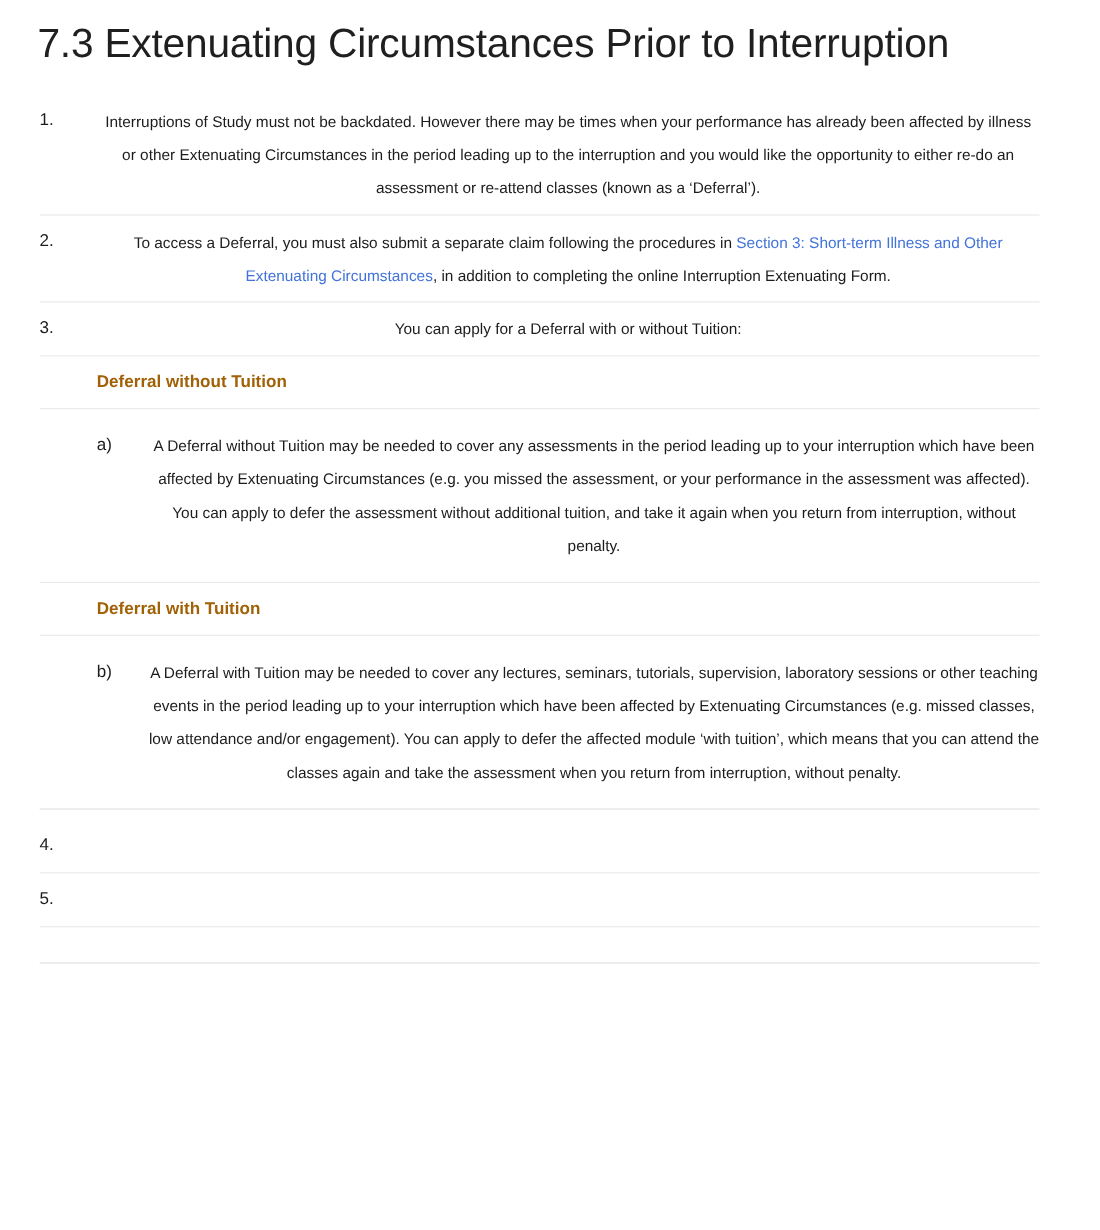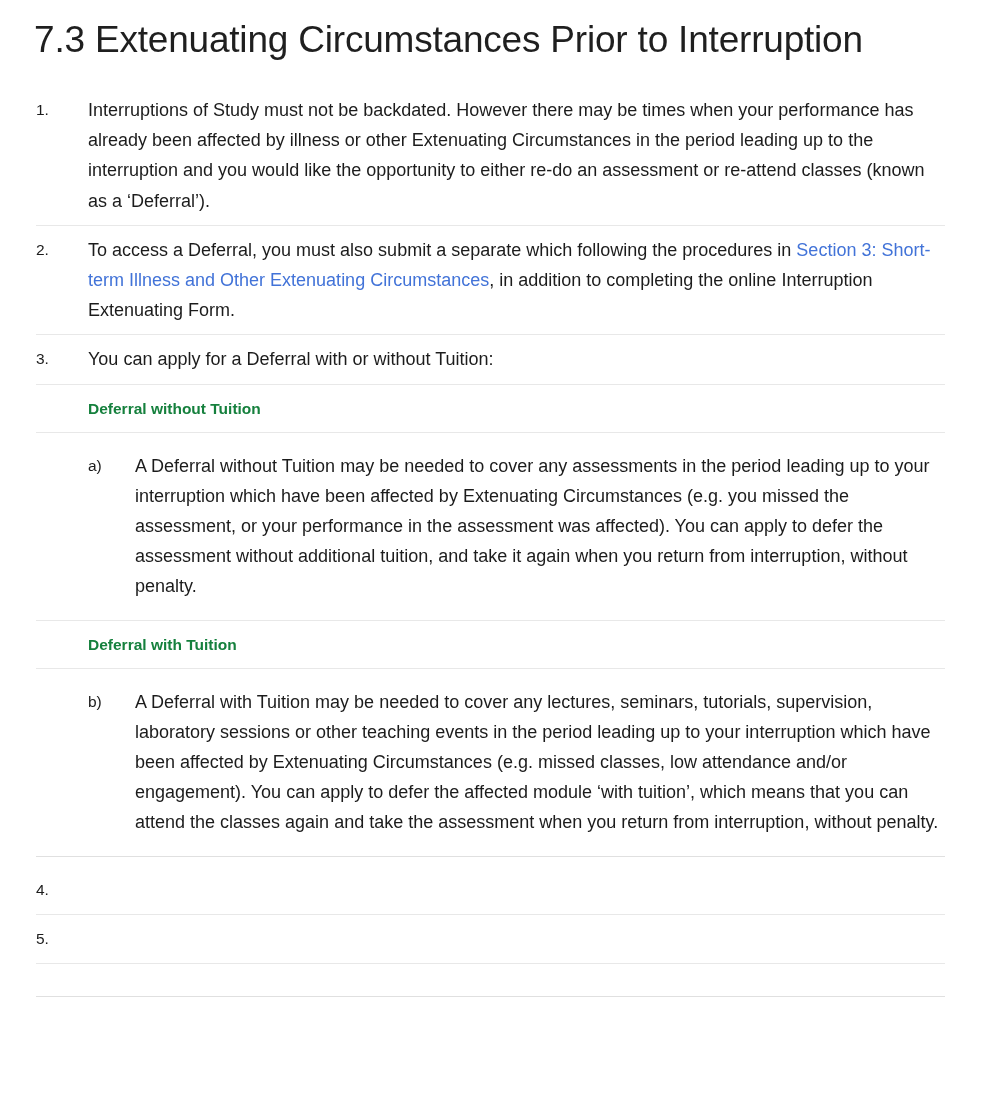--- a/index.html
+++ b/index.html
@@ -69,24 +69,24 @@
     font-size: 15.5px;
     line-height: 30px;
     color: #1c1c1c;
   }
   .marker.alpha {
     width: 47px;
   }
 
   .body-text {
     flex: 1 1 auto;
-    font-size: 18px;
+    font-size: 14px;
     line-height: 30.2px;
     color: #1c1c1c;
-    text-align: left;
+    text-align: center;
   }
 
   .body-text b, .strong-inline {
     font-weight: 400;
   }
 
   a.doclink, .doclink {
     color: #4273d8;
     text-decoration: none;
   }
@@ -104,21 +104,21 @@
   
   .row.subhead .row-inner {
     padding-left: 52px;
     padding-top: 10px;
     padding-bottom: 10px;
   }
   .subhead-text {
     font-size: 15.5px;
     line-height: 27px;
     font-weight: 700;
-    color: #15803d;
+    color: #a16207;
   }
 
   .row.spacer-row .row-inner {
     padding-top: 13px;
     padding-bottom: 13px;
     min-height: 6px;
   }
   .empty-cell {
     width: 100%;
     height: 4px;
@@ -137,21 +137,21 @@
       <div class="row-inner">
         <div class="marker">1.</div>
         <div class="body-text">Interruptions of Study must not be backdated. However there may be times when your performance has already been affected by illness or other Extenuating Circumstances in the period leading up to the interruption and you would like the opportunity to either re-do an assessment or re-attend classes (known as a ‘Deferral’).</div>
       </div>
     </div>
     <div class="divider"></div>
 
     <div class="row">
       <div class="row-inner">
         <div class="marker">2.</div>
-        <div class="body-text"><span>To access a Deferral, you must also submit a separate which following the procedures in </span><a class="doclink" href="#">Section 3: Short-term Illness and Other Extenuating Circumstances</a><span>, in addition to completing the online Interruption Extenuating Form.</span></div>
+        <div class="body-text"><span>To access a Deferral, you must also submit a separate claim following the procedures in </span><a class="doclink" href="#">Section 3: Short-term Illness and Other Extenuating Circumstances</a><span>, in addition to completing the online Interruption Extenuating Form.</span></div>
       </div>
     </div>
     <div class="divider"></div>
 
     <div class="row">
       <div class="row-inner">
         <div class="marker">3.</div>
         <div class="body-text">You can apply for a Deferral with or without Tuition:</div>
       </div>
     </div>

